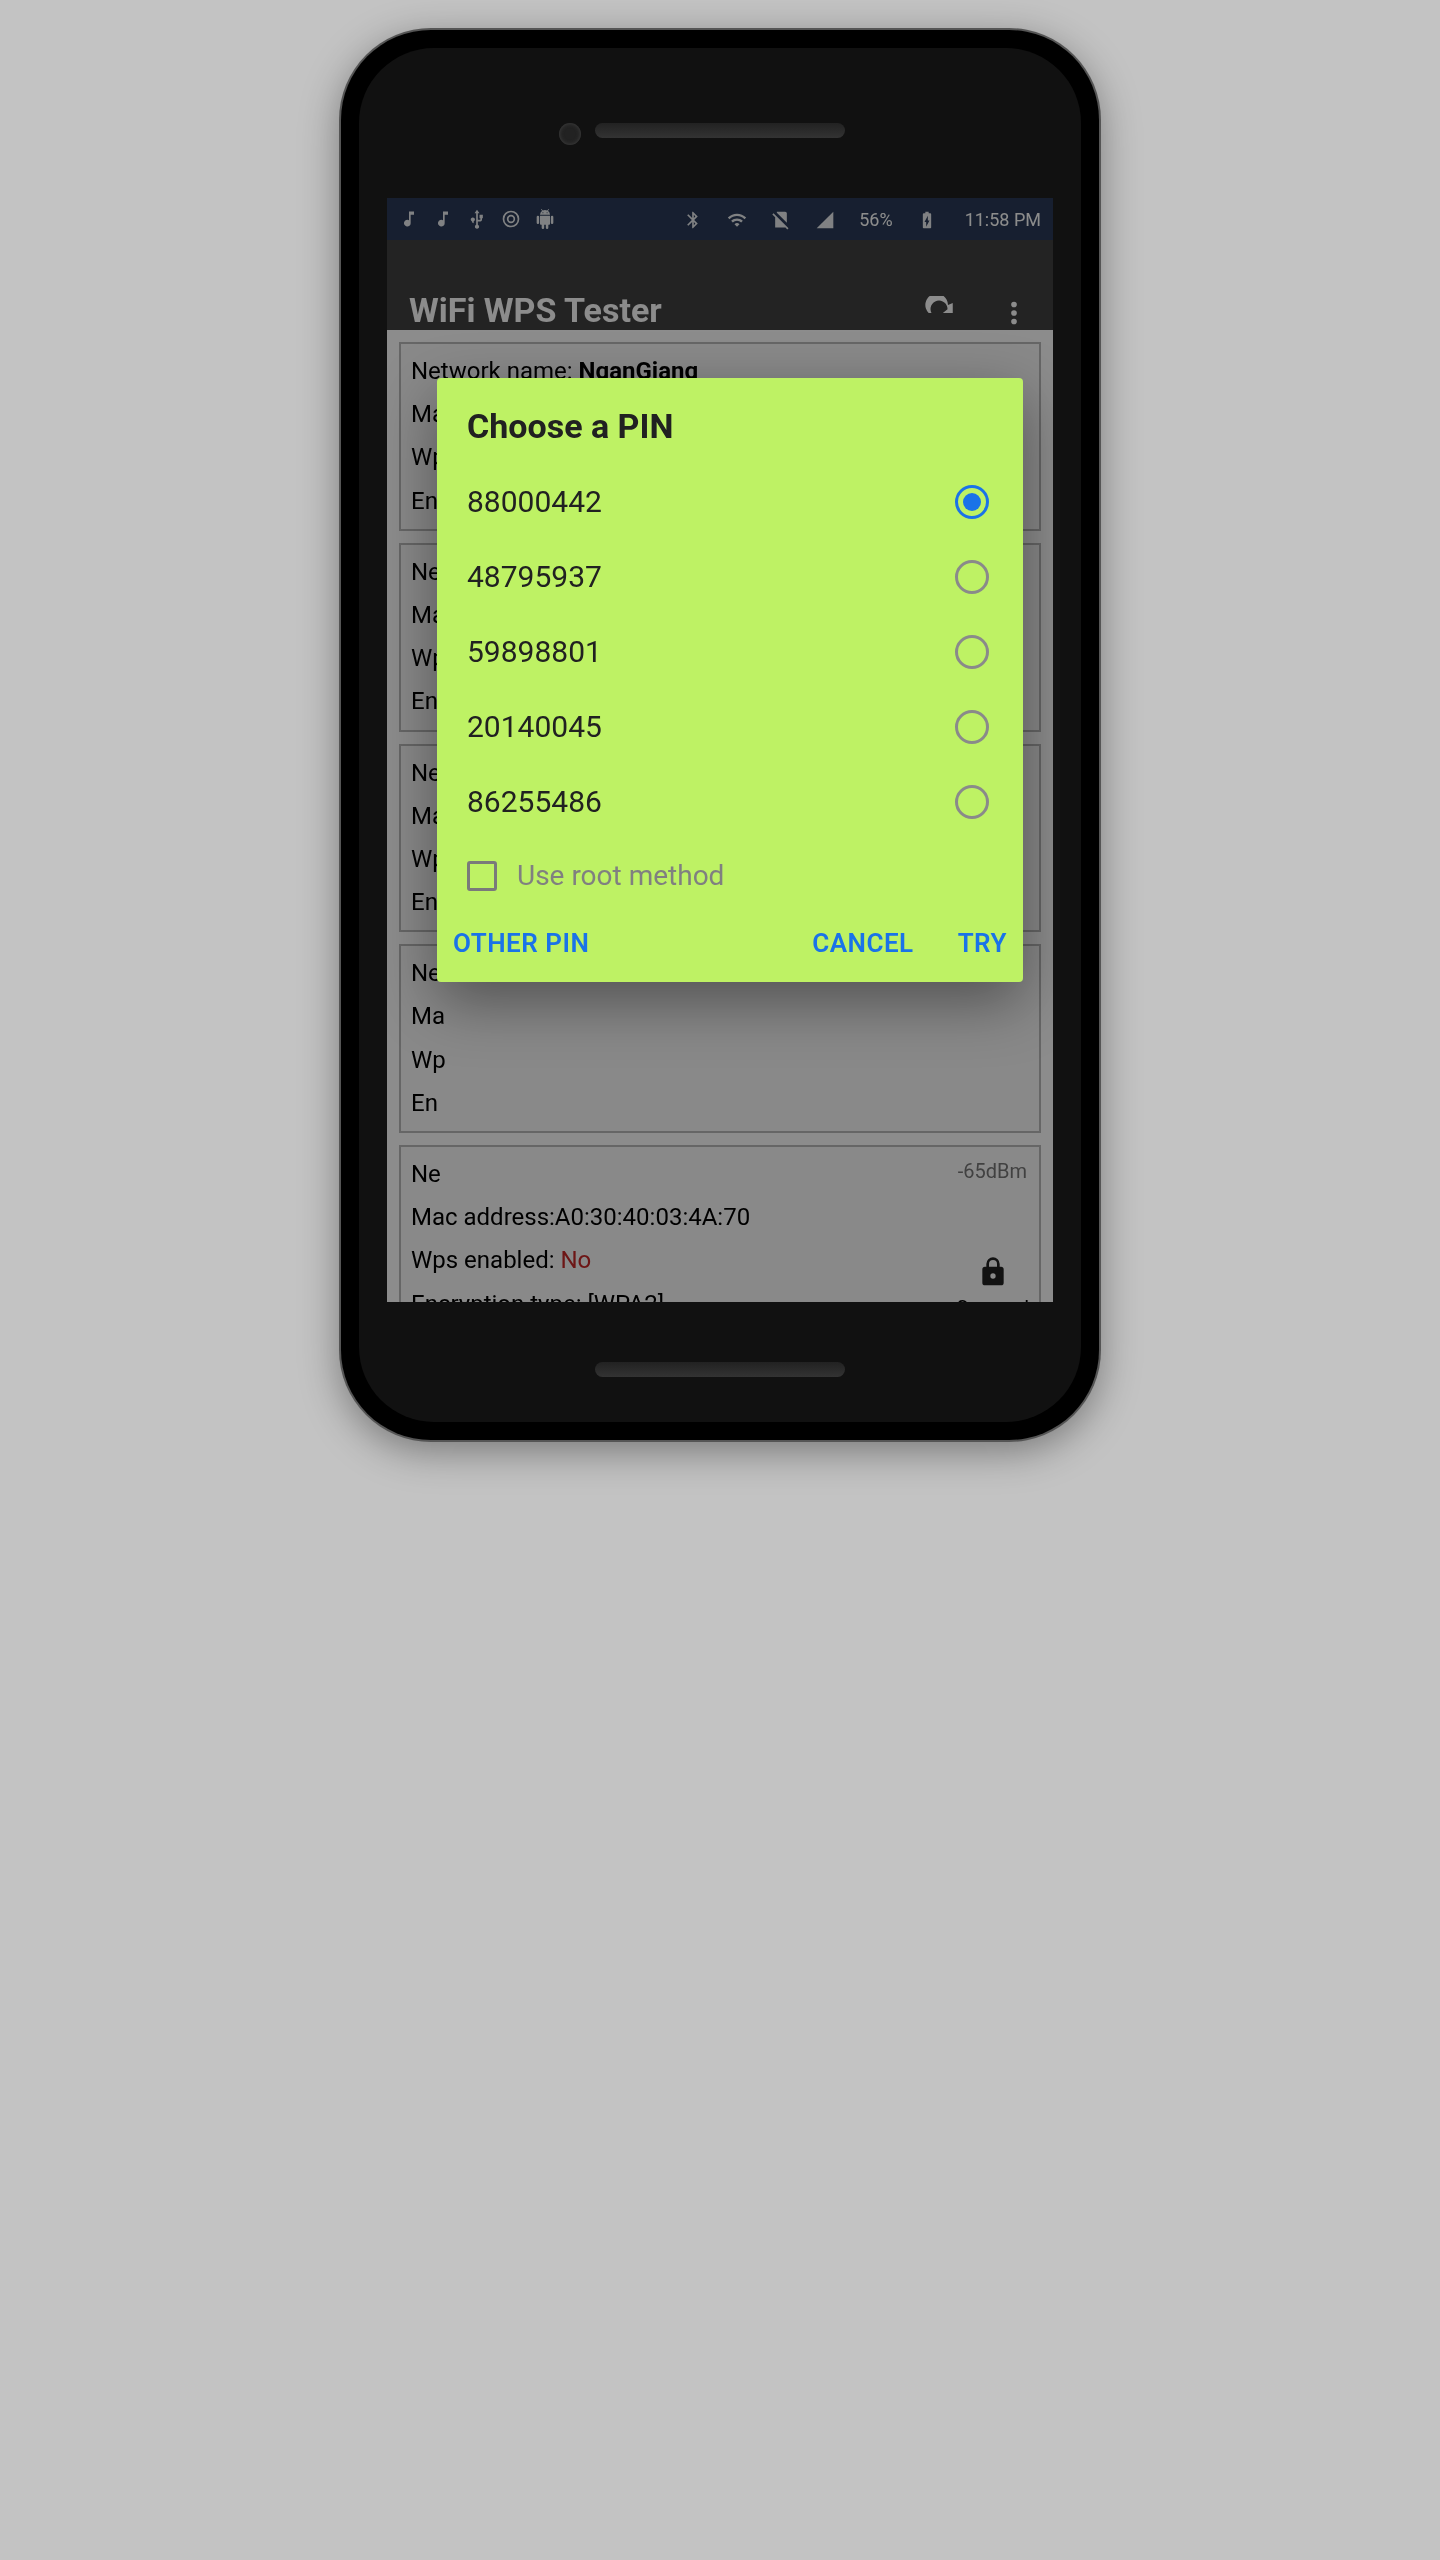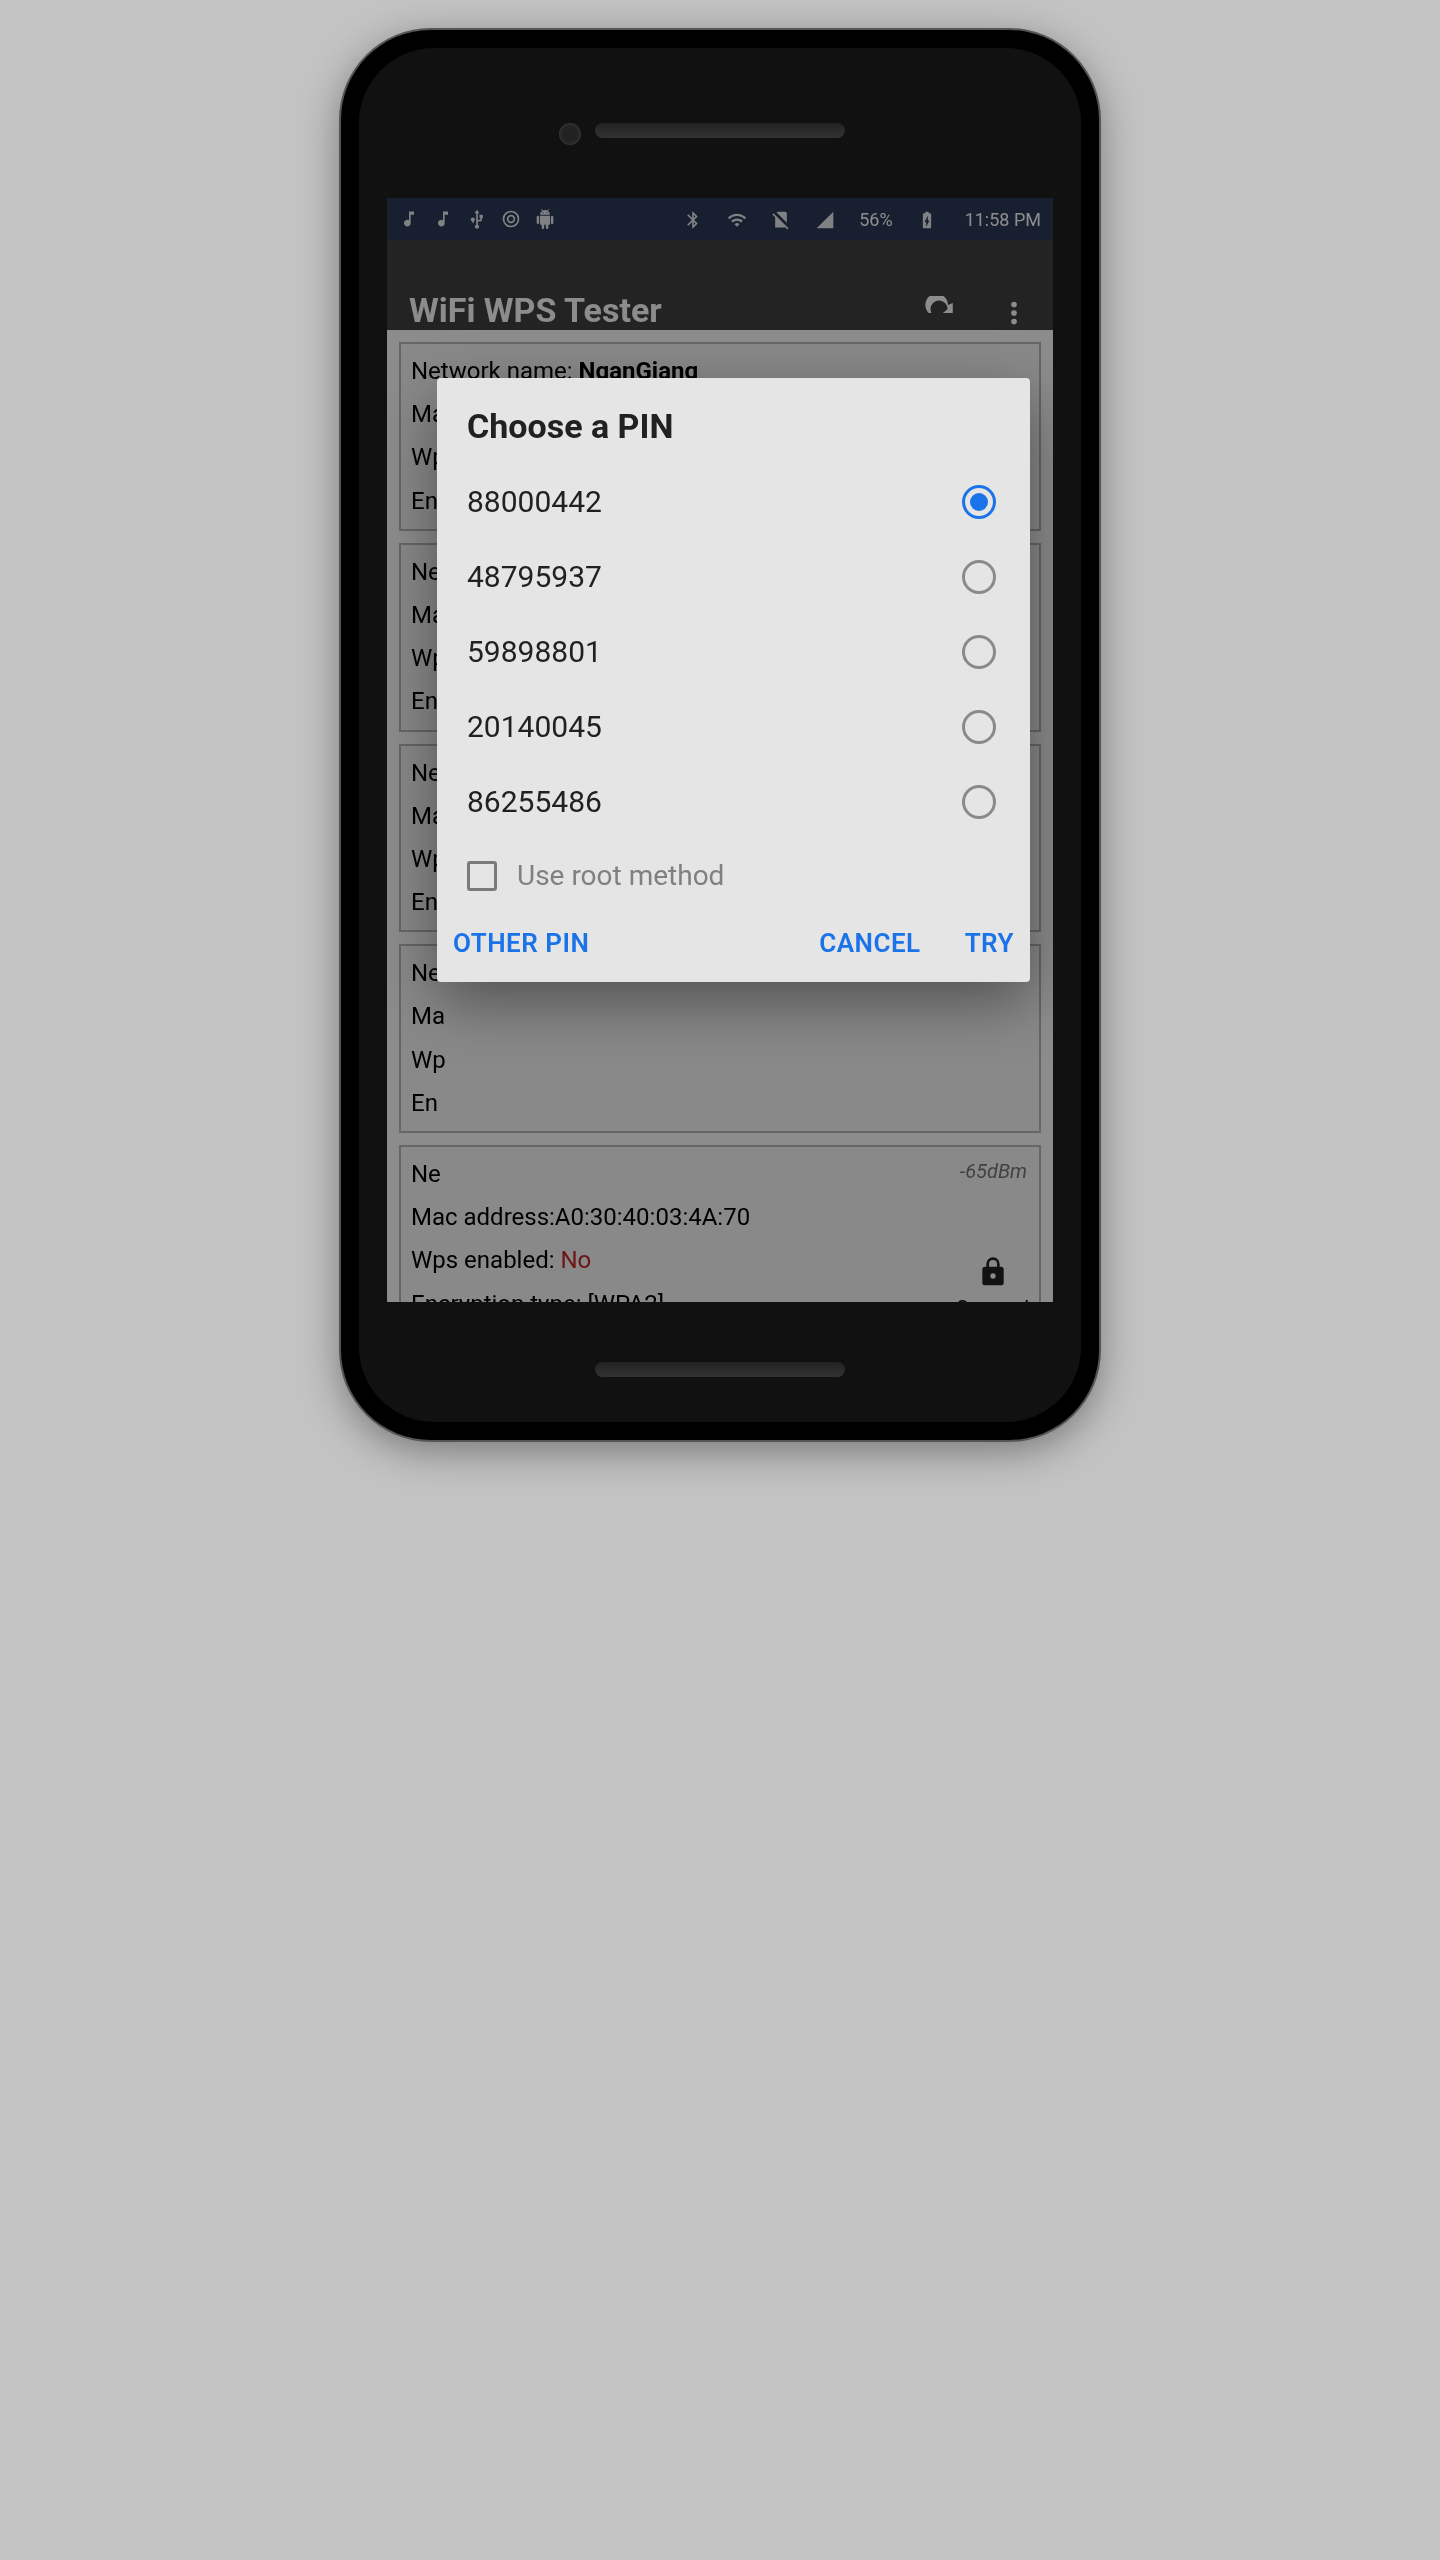--- a/index.html
+++ b/index.html
@@ -110,36 +110,36 @@
   .network-card .bold { font-weight: 700; }
   .red { color: #c62828; }
   .secured-block {
     position: absolute;
     right: 10px;
     bottom: 6px;
     text-align: center;
     font-size: 20px;
   }
   .lock-icon { width: 32px; height: 32px; fill: #222; display: block; margin: 0 auto 2px; }
-  .dbm { position: absolute; right: 12px; top: 6px; font-size: 20px; color: #777; font-style: italic; }
+  .dbm { position: absolute; right: 12px; top: 6px; font-size: 20px; color: #777; }
 
   
   .scrim {
     position: absolute;
     inset: 0;
     background: rgba(0,0,0,0.45);
   }
 
   
   .dialog {
     position: absolute;
     left: 50px;
-    right: 23px;
+    right: 30px;
     top: 180px;
-    background: #e5e5e5;
+    background: #bef264;
     border-radius: 4px;
     box-shadow: 0 20px 60px rgba(0,0,0,0.4);
     padding: 28px 0 0;
   }
   .dialog-title {
     font-size: 34px;
     font-weight: 700;
     color: #212121;
     padding: 0 30px 18px;
   }

